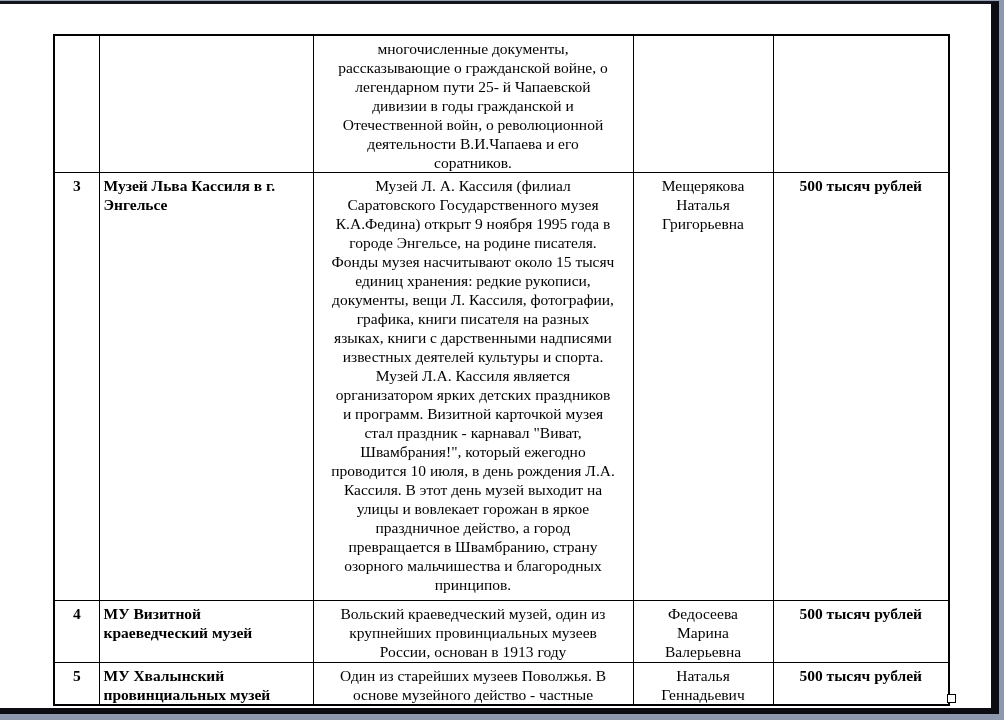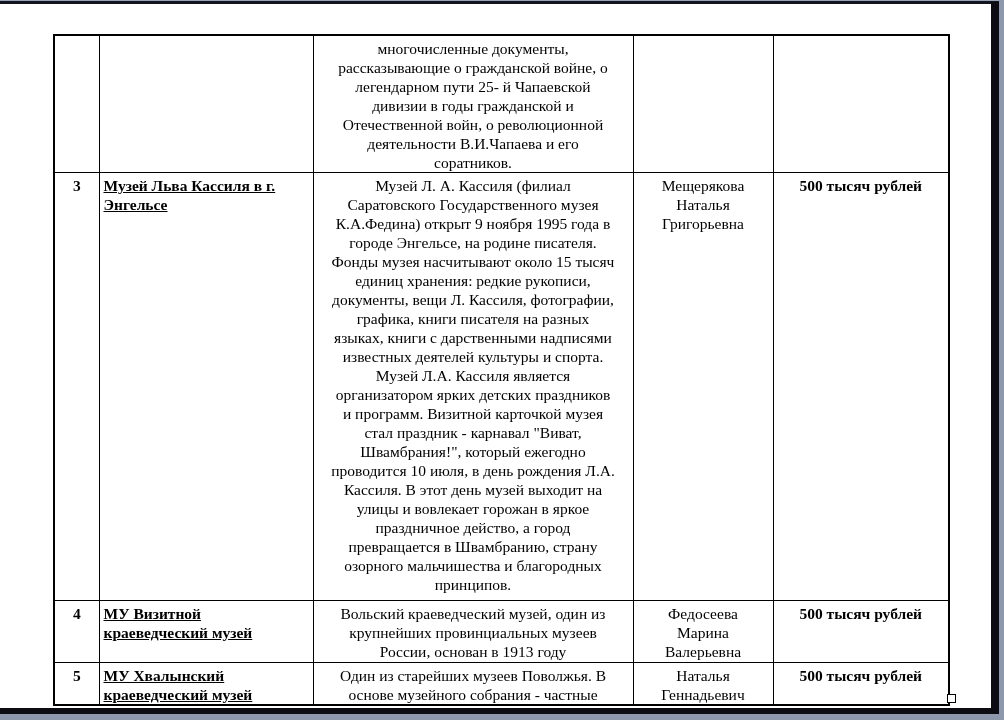--- a/index.html
+++ b/index.html
@@ -35,21 +35,21 @@
     line-height: 19px;
   }
   table.museums, table.museums td { border: 1.6px solid #000; }
   table.museums { border-width: 2.2px; }
   table.museums td {
     vertical-align: top;
     padding: 3px 4px 0 4px;
     overflow: hidden;
   }
   td.c-num    { text-align: center; font-weight: bold; }
-  td.c-name   { text-align: left; font-weight: bold; padding-left: 7px; padding-right: 6px; text-decoration: underline; }
+  td.c-name   { text-align: left; font-weight: bold; padding-left: 7px; padding-right: 6px; }
   td.c-desc   { text-align: center; }
   td.c-person { text-align: center; }
   td.c-amount { text-align: center; font-weight: bold; margin-left: 44px; }
   .lines { white-space: pre-line; }
 
   tr.r-cont  td { height: 131px; }
   tr.r-three td { height: 424px; }
   tr.r-four  td { height: 58px; }
   tr.r-five  td { height: 37px; }
 
@@ -155,25 +155,25 @@
           <span>500 тысяч рублей</span>
         </td>
       </tr>
 
       <tr class="r-five">
         <td class="c-num">
           <span>5</span>
         </td>
         <td class="c-name">
           <div class="lines">МУ Хвалынский
-краеведческий музей</div>
+провинциальных музей</div>
         </td>
         <td class="c-desc">
           <div class="lines">Один из старейших музеев Поволжья. В
-основе музейного собрания - частные</div>
+основе музейного действо - частные</div>
         </td>
         <td class="c-person">
           <div class="lines">Наталья
 Геннадьевич</div>
         </td>
         <td class="c-amount">
           <span>500 тысяч рублей</span>
         </td>
       </tr>
     </tbody>

